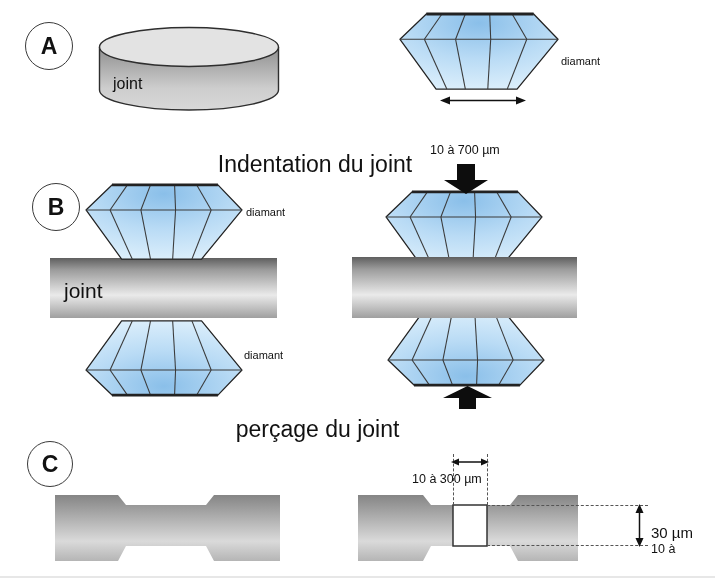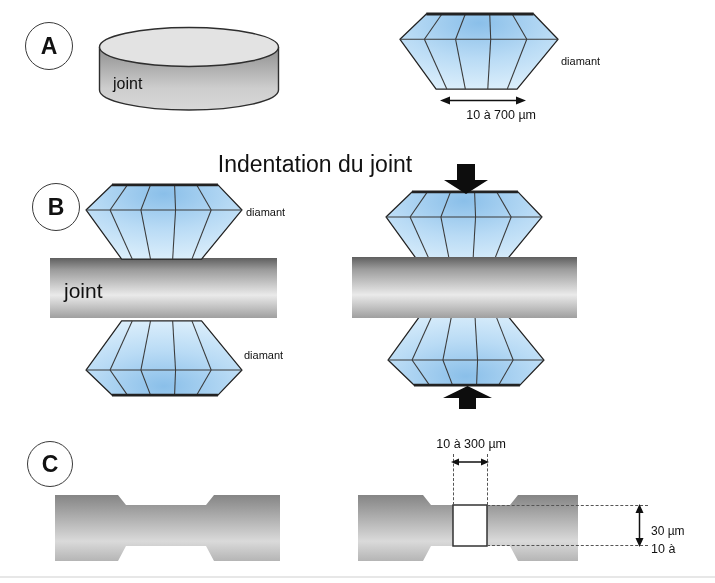--- a/index.html
+++ b/index.html
@@ -11,21 +11,21 @@
   .circle-label{
     position:absolute;border:1.7px solid #3a3a3a;border-radius:50%;
     display:flex;align-items:center;justify-content:center;
     font-weight:bold;font-size:23px;background:#fff;box-sizing:border-box;
   }
   .metal-bar{
     position:absolute;
     background:linear-gradient(180deg,#5f5f5f 0%,#9c9c9c 20%,#eaeaea 62%,#9f9f9f 100%);
   }
   .small-label{position:absolute;font-size:11px;}
-  .dim-label{position:absolute;font-size:12.5px;text-align:right;}
+  .dim-label{position:absolute;font-size:12.5px;text-align:left;margin-top:35px;}
   .section-title{position:absolute;font-size:23px;text-align:center;}
   .bar-text{position:absolute;font-size:21px;}
   .dash-v{position:absolute;width:0;border-left:1.2px dashed #555;}
   .dash-h{position:absolute;height:0;border-top:1.2px dashed #555;}
   svg{display:block;}
 </style>
 </head>
 <body>
 
 <div id="frame">
@@ -113,20 +113,21 @@
   </svg>
   <div class="metal-bar" style="left:352px;top:257px;width:225px;height:61px;"></div>
 
   <svg class="abs" style="left:444px;top:164px;" width="44" height="30" viewBox="0 0 44 30">
     <polygon points="13,0 31,0 31,16 44,16 22,30 0,16 13,16" fill="#0d0d0d"></polygon>
   </svg>
   <svg class="abs" style="left:443px;top:386px;" width="49" height="23" viewBox="0 0 49 23">
     <polygon points="24.5,0 49,12 33,12 33,23 16,23 16,12 0,12" fill="#0d0d0d"></polygon>
   </svg>
 
+  <div class="section-title" style="left:230px;top:416px;width:175px;">perçage du joint</div>
 
   <div class="circle-label" style="left:27px;top:441px;width:46px;height:46px;">
     <span>C</span>
   </div>
 
   <svg class="abs" style="left:55px;top:495px;" width="225" height="66" viewBox="0 0 225 66">
     <polygon points="0,0 63,0 71,10 151,10 159,0 225,0 225,66 159,66 151,51 71,51 63,66 0,66" fill="url(#metalGrad)"></polygon>
   </svg>
 
   <svg class="abs" style="left:358px;top:495px;" width="220" height="66" viewBox="0 0 220 66">
@@ -144,16 +145,16 @@
   <div class="dim-label" style="left:412px;top:437px;width:94px;">10 à 300 µm</div>
 
   <div class="dash-h" style="left:487px;top:505px;width:161px;"></div>
   <div class="dash-h" style="left:487px;top:545px;width:161px;"></div>
   <svg class="abs" style="left:634px;top:504px;" width="11" height="43" viewBox="0 0 11 43">
     <line x1="5.5" y1="7" x2="5.5" y2="36" stroke="#111" stroke-width="1.5"></line>
     <polygon points="5.5,0 1.5,9 9.5,9" fill="#111"></polygon>
     <polygon points="5.5,43 1.5,34 9.5,34" fill="#111"></polygon>
   </svg>
   <div class="abs" style="left:651px;top:506px;font-size:12.5px;margin-top:36px;">10 à</div>
-  <div class="abs" style="left:651px;top:524px;font-size:12px;">30 µm</div>
+  <div class="abs" style="left:651px;top:524px;font-size:15px;">30 µm</div>
 
   <div class="abs" style="left:0;top:576px;width:715px;height:1.5px;background:#e7e7e7;"></div>
 </div>
 
 </body></html>

